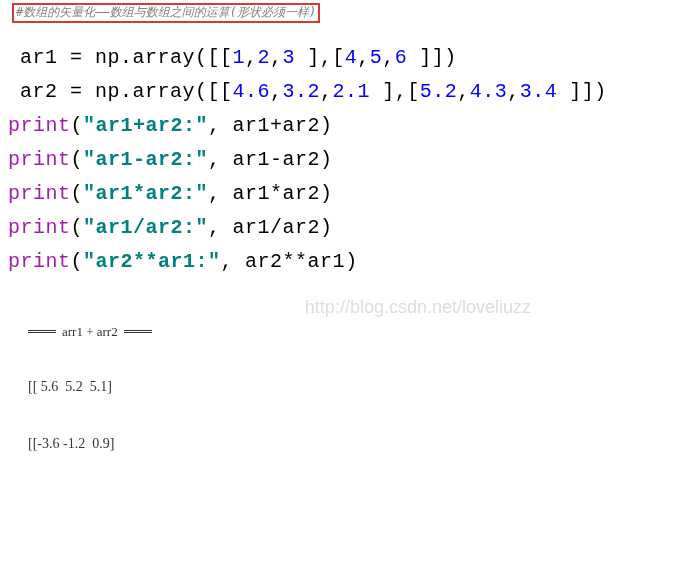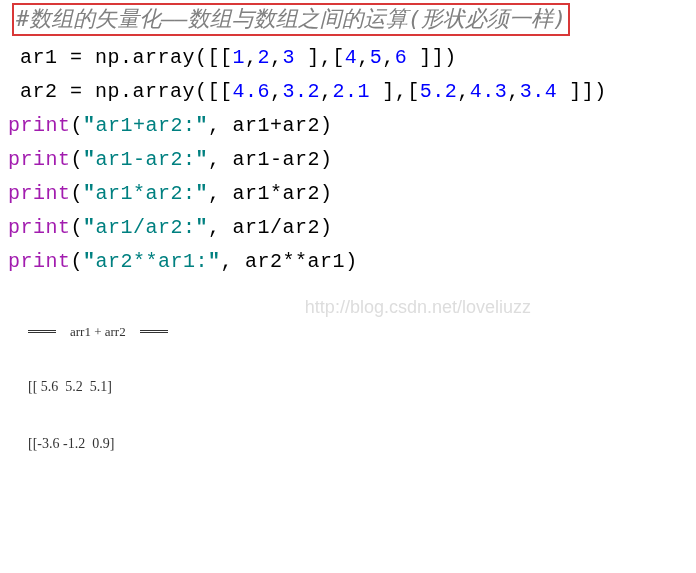--- a/index.html
+++ b/index.html
@@ -8,21 +8,21 @@
       height: 573px;
       background: #fff;
       font-family: 'SimSun', 'Courier New', monospace;
       font-size: 19px;
       padding: 4px 0 0 8px;
       overflow: hidden;
       line-height: 1.3;
     }
     .comment-line {
       font-family: 'SimSun', monospace;
-      font-size: 22px;
+      font-size: 12px;
       color: #808080;
       position: relative;
       height: 31px;
       margin-bottom: 10px;
     }
     .comment-box {
       position: absolute;
       left: 4px;
       top: -1px;
       border: 2px solid #d93838;
@@ -35,21 +35,21 @@
       font-family: 'Courier New', monospace;
       font-size: 20px;
       margin: 8px 0 8px 0;
       letter-spacing: 0.5px;
       white-space: pre;
     }
     .id { color: #000; margin-left: 12px; }
     .punct { color: #000; }
     .num { color: #0000ff; }
     .kw { color: #a21caf; }
-    .str { color: #008080; font-weight: normal; text-align: right; }
+    .str { color: #008080; font-weight: bold; text-align: right; }
     .q { color: #008080; font-weight: bold; }
     .output {
       margin-top: 10px;
       margin-left: 20px;
       font-family: 'Times New Roman', serif;
       font-size: 14px;
       color: #333;
       line-height: 1.35;
       white-space: pre;
       position: relative;
@@ -59,21 +59,21 @@
       right: 165px;
       top: 296px;
       color: #ddd;
       font-size: 18px;
       font-family: Arial, sans-serif;
       z-index: -1;
     }
     .out-header {
       display: flex;
       align-items: center;
-      gap: 12px;
+      gap: 4px;
     }
     .out-header .line-left { border-top: 3px double #333; width: 28px; height: 0; display:inline-block; }
     .out-header .line-right { border-top: 3px double #333; width: 28px; height: 0; display:inline-block; }
     .out-header .label { font-family: 'Times New Roman', serif; font-size: 13px; padding: 0 2px; }
   </style>
 </head>
 <body>
 
 <div class="comment-line">
   <span class="comment-box">

